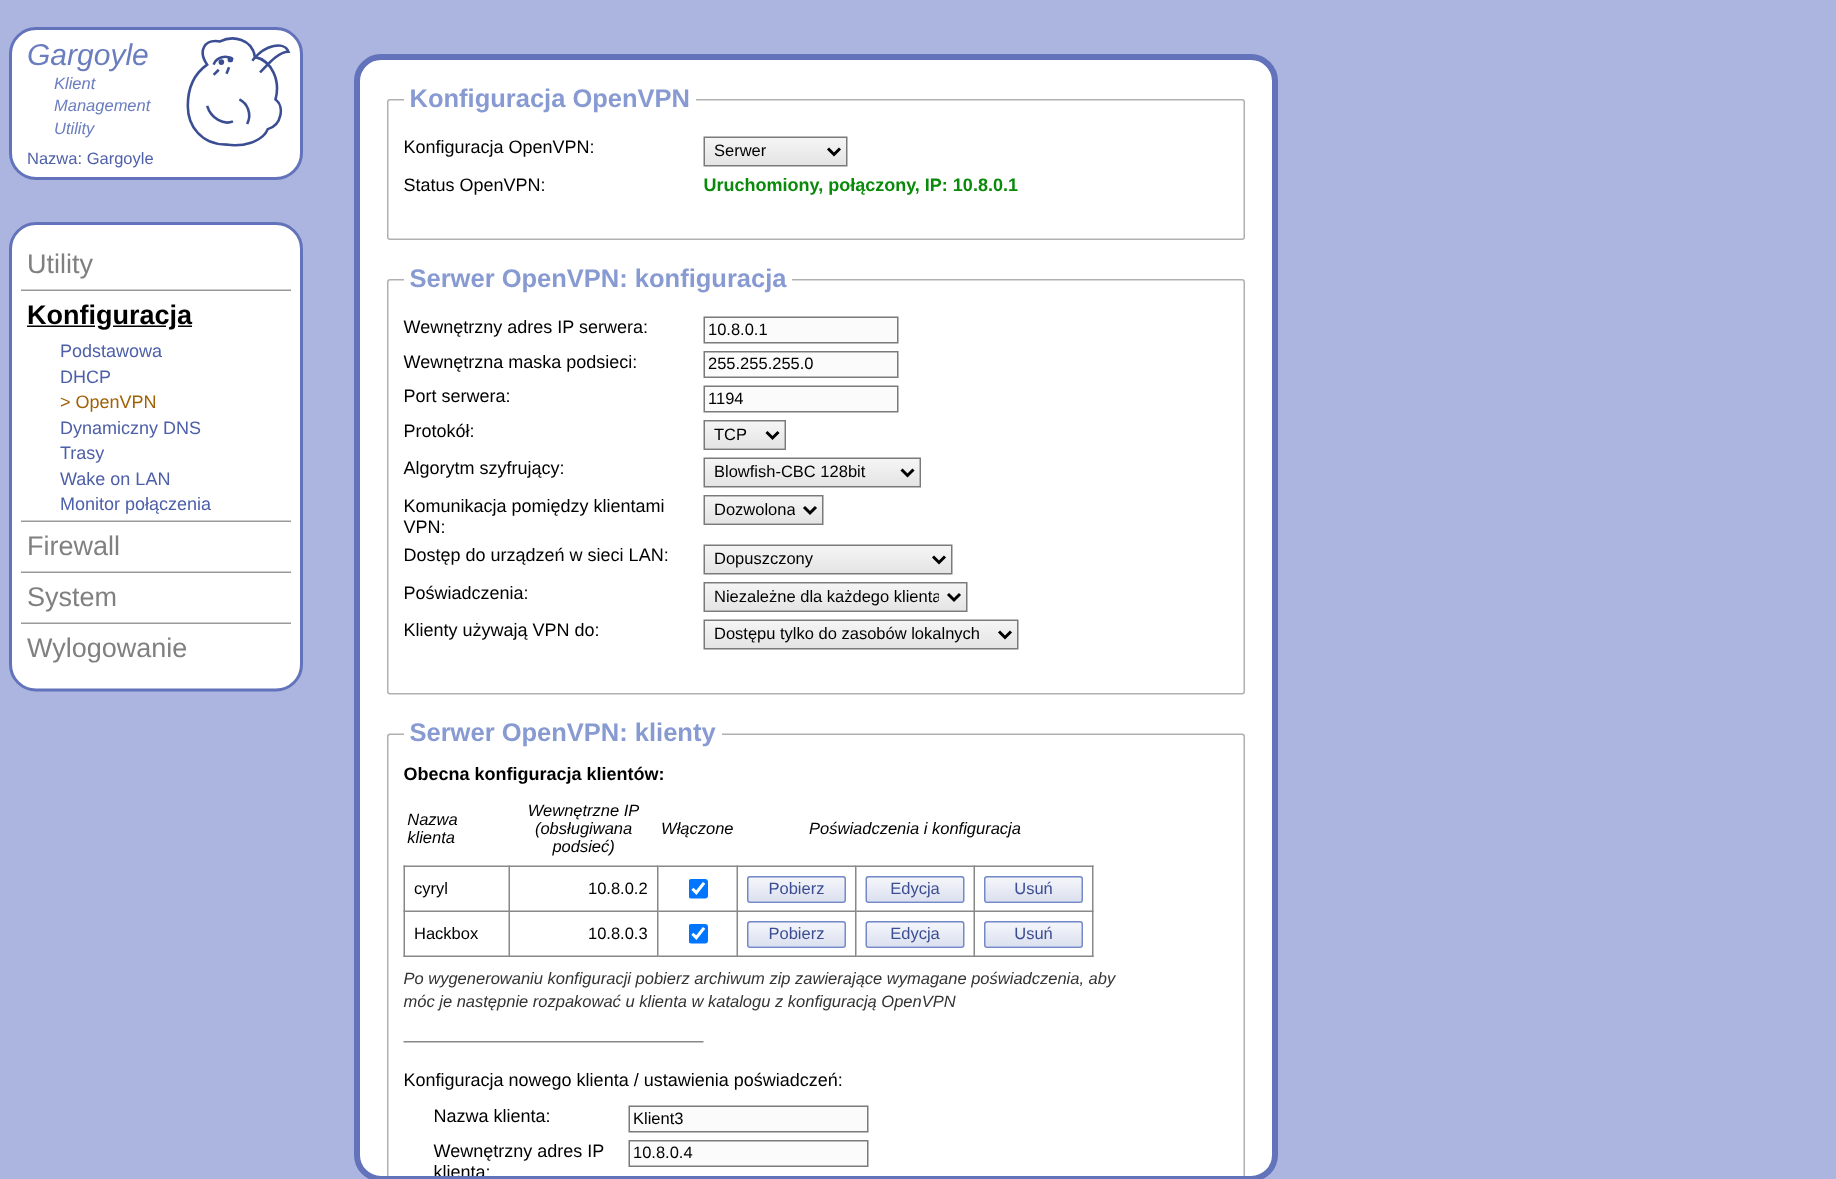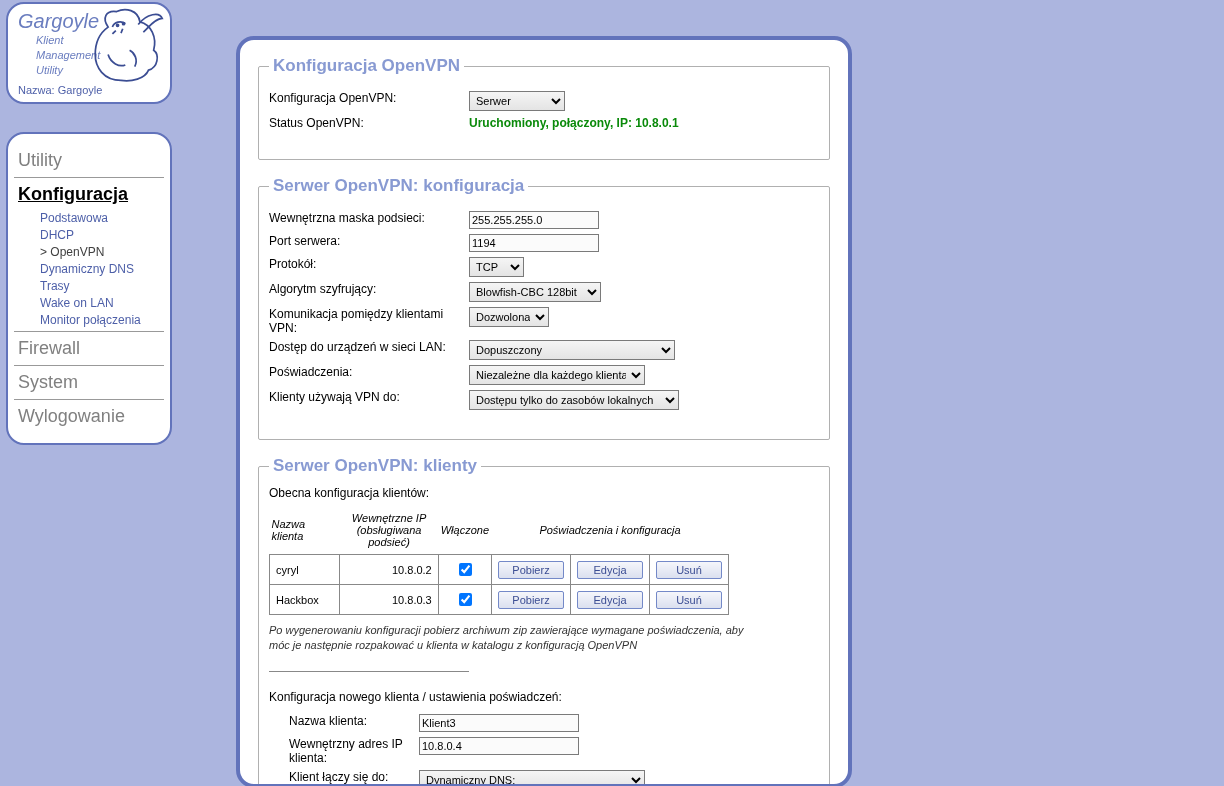--- a/index.html
+++ b/index.html
@@ -1,28 +1,28 @@
 <!DOCTYPE html>
 <html><head>
 <meta charset="utf-8">
 <style>
   html,body{margin:0;padding:0;font-family:Verdana,Arial,sans-serif;font-size:12px;background:#ACB5DF;color:#000;}
   body{width:1224px;height:786px;overflow:hidden;}
   
-  .side{position:absolute;left:6px;top:2px;width:166px;}
+  .side{position:absolute;left:6px;top:18px;width:196px;}
   .panel{background:#fff;border:2px solid #6273BB;border-radius:18px;padding:6px 8px 10px 10px;margin-bottom:28px;}
   .brand{color:#6A7DBF;font-size:20px;font-style:italic;}
   .brand-sub{color:#6A7DBF;font-style:italic;font-size:11px;line-height:15px;margin-left:18px;}
   .name{color:#4D5FA8;font-size:11px;margin-top:6px;}
   .logo{position:absolute;right:6px;top:-2px;}
   .nav .sec{font-size:18px;color:#808080;margin:6px 0 6px 4px;cursor:pointer;}
   .nav hr{border:none;border-top:1px solid #999;margin:4px 0;}
   .nav .sec.active{color:#000;font-weight:bold;text-decoration:underline;}
   .nav .sub{margin:3px 0 3px 26px;color:#4D5FA8;font-size:12px;cursor:pointer;}
-  .nav .sub.cur{color:#404040;margin-left:40px;}
+  .nav .sub.cur{color:#a16207;margin-left:40px;}
   .nav .sub.cur::before{content:"> ";margin-left:-14px;}
   
   .main{position:absolute;left:236px;top:36px;width:572px;height:744px;background:#fff;border:4px solid #6273BB;border-radius:18px;padding:0 18px;overflow:hidden;}
   fieldset{border:1px solid #b0b0b0;border-radius:2px;margin:16px 0 10px 0;padding:10px 10px 24px 10px;}
   legend{color:#889AD2;font-weight:bold;font-size:17px;padding:0 4px;}
   .row{display:flex;align-items:flex-start;margin:5px 0;font-size:12px;}
   .row .lbl{width:200px;}
   .status-ok{color:#0a8a0a;font-weight:bold;}
   select,input[type=text]{font-family:inherit;font-size:11px;border:1px solid #7a7a7a;background:#fbfbfb;padding:1px 2px;box-sizing:border-box;}
   select{background:linear-gradient(#f5f5f5,#e4e4e4);height:20px;}
@@ -98,56 +98,60 @@
     </div>
     <div class="row">
       <span class="lbl">Status OpenVPN:</span>
       <span class="status-ok">Uruchomiony, połączony, IP: 10.8.0.1</span>
     </div>
   </fieldset>
 
   <fieldset>
     <legend>Serwer OpenVPN: konfiguracja</legend>
     <div class="row">
+        <span class="lbl">Wewnętrzny adres IP serwera:</span>
+      <input type="text" class="w130i" value="10.8.0.1" style="">
+      </div>
+    <div class="row">
         <span class="lbl">Wewnętrzna maska podsieci:</span>
       <input type="text" class="w130i" value="255.255.255.0" style="">
       </div>
     <div class="row">
         <span class="lbl">Port serwera:</span>
       <input type="text" class="w130i" value="1194" style="">
       </div>
     <div class="row">
         <span class="lbl">Protokół:</span>
       <select style="width:55px"><option>TCP</option></select>
       </div>
     <div class="row">
         <span class="lbl">Algorytm szyfrujący:</span>
-      <select style="width:132px"><option>Blowfish-CBC 128bit</option></select>
+      <select style="width:145px"><option>Blowfish-CBC 128bit</option></select>
       </div>
     <div class="row">
         <span class="lbl">Komunikacja pomiędzy klientami VPN:</span>
       <select style="width:80px"><option>Dozwolona</option></select>
       </div>
     <div class="row">
         <span class="lbl">Dostęp do urządzeń w sieci LAN:</span>
-      <select style="width:206px"><option>Dopuszczony</option></select>
+      <select style="width:166px"><option>Dopuszczony</option></select>
       </div>
     <div class="row">
         <span class="lbl">Poświadczenia:</span>
       <select style="width:176px"><option>Niezależne dla każdego klienta</option></select>
       </div>
     <div class="row">
         <span class="lbl">Klienty używają VPN do:</span>
       <select style="width:210px"><option>Dostępu tylko do zasobów lokalnych</option></select>
       </div>
   </fieldset>
 
   <fieldset>
     <legend>Serwer OpenVPN: klienty</legend>
-    <div style="font-size:12px;">Obecna konfiguracja klientów:</div>
+    <div style="font-size:12px;font-weight:bold;">Obecna konfiguracja klientów:</div>
 
     <table class="cli">
       <tbody>
           <tr>
         <th style="width:78px">Nazwa klienta</th>
         <th style="width:118px">Wewnętrzne IP (obsługiwana podsieć)</th>
         <th style="width:50px">Włączone</th>
         <th colspan="3">Poświadczenia i konfiguracja</th>
       </tr>
       <tr>

